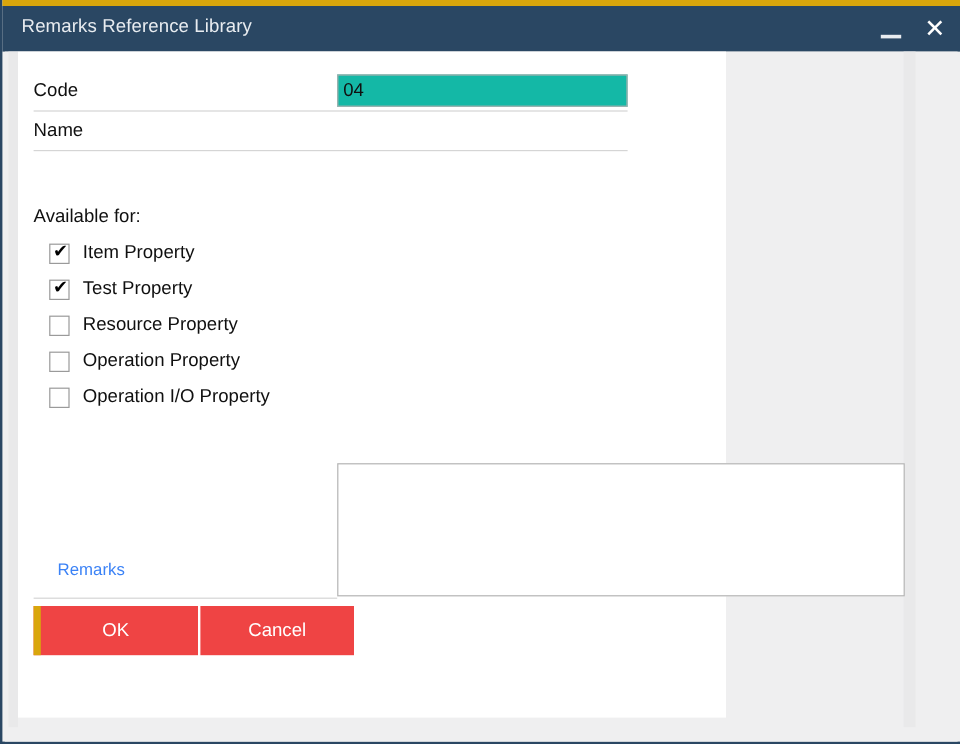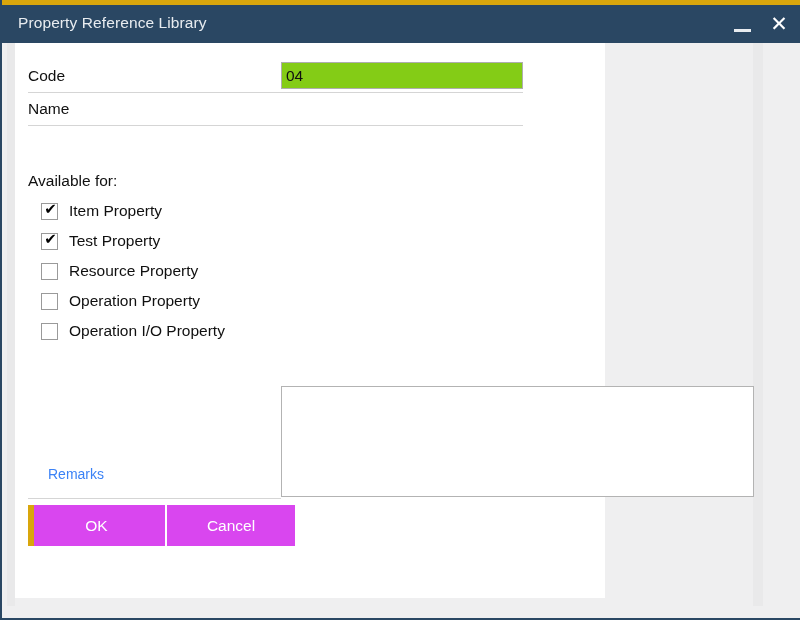--- a/index.html
+++ b/index.html
@@ -124,21 +124,21 @@
     white-space: nowrap;
   }
   .field-input {
     position: absolute;
     left: 266px;
     top: 0px;
     width: 242px;
     height: 27px;
     box-sizing: border-box;
     border: 1px solid #aeaeae;
-    background: #84cc16;
+    background: #14b8a6;
     font-family: "Liberation Sans", sans-serif;
     font-size: 15.5px;
     color: #101010;
     padding: 0 4px;
     outline: none;
   }
   .row-sep {
     position: absolute;
     left: 13px;
     width: 495px;
@@ -223,21 +223,21 @@
     width: 253px;
     height: 1px;
     background: #d5d5d5;
   }
 
   
   .btn {
     position: absolute;
     top: 462px;
     height: 41px;
-    background: #d946ef;
+    background: #ef4444;
     color: #ffffff;
     font-family: "Liberation Sans", sans-serif;
     font-size: 15.5px;
     border: none;
     cursor: default;
     text-align: center;
     line-height: 41px;
     padding: 0;
   }
   .btn-ok {
@@ -268,21 +268,21 @@
   }
 </style>
 </head>
 <body>
 
 <div class="window">
 
   <div class="accent-strip"></div>
 
   <div class="titlebar">
-    <div class="title-text">Property Reference Library</div>
+    <div class="title-text">Remarks Reference Library</div>
 
     <div class="win-btn btn-min">
       <div class="min-glyph"></div>
     </div>
 
     <div class="win-btn btn-close">
       <div class="close-glyph">✕</div>
     </div>
   </div>
 

